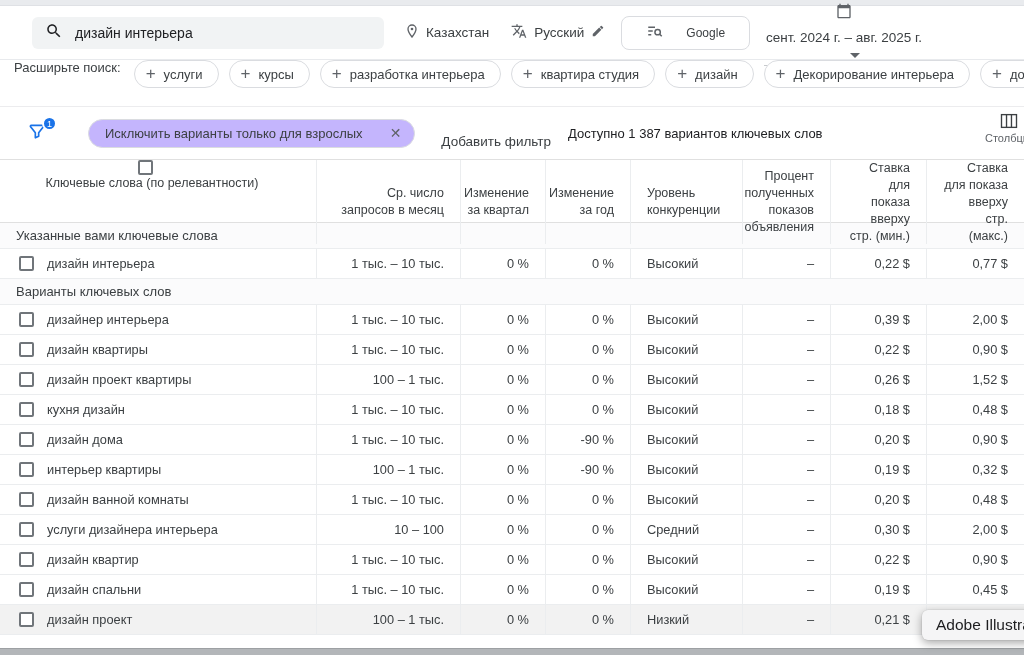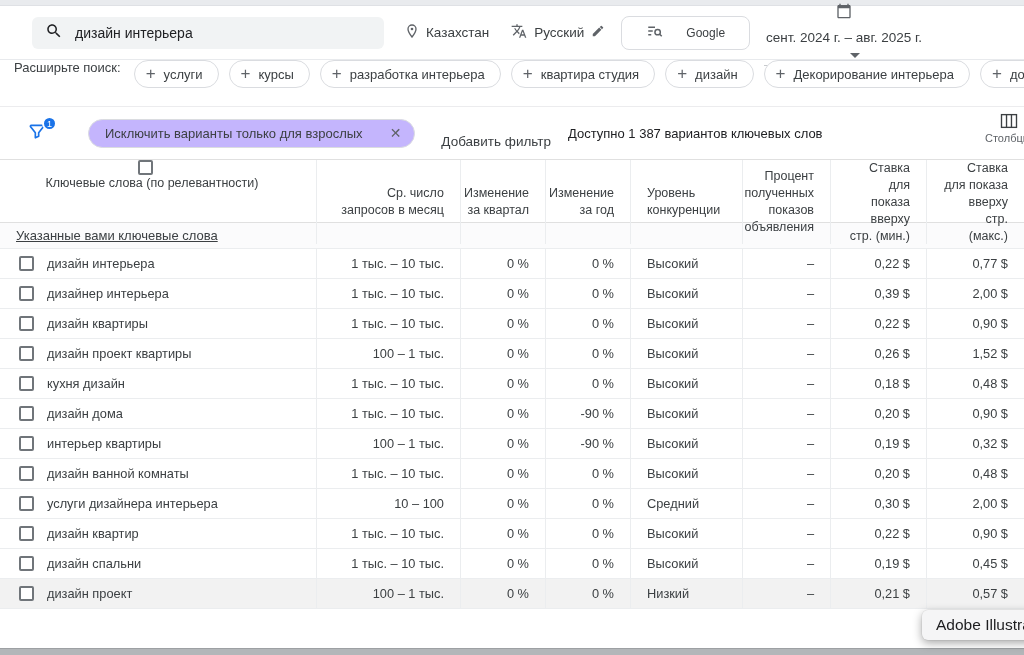--- a/index.html
+++ b/index.html
@@ -55,21 +55,21 @@
   .grid { display:grid; grid-template-columns:316px 144px 85px 85px 112px 88px 96px 98px; }
   .thead { border-top:1px solid #e0e0e0; border-bottom:1px solid #e0e0e0; height:64px; }
   .hcell { display:flex; align-items:center; justify-content:flex-end; text-align:right;
     font-size:12.5px; font-weight:500; color:#3c4043; padding:0 16px; line-height:1.35;
     border-left:1px solid #ebedef; }
   .hcell.left { justify-content:flex-start; text-align:left; }
   .hcell:first-child { border-left:none; padding-left:4px;flex-direction:column; }
   .checkbox { width:15px; height:15px; border:2px solid #70757a; border-radius:2px; flex:0 0 auto;
     margin-right:13px; background:#fff; cursor:pointer; }
   .section-row { height:26px; display:flex; align-items:center; padding:0 16px; font-size:13px;
-    color:#3c4043; background:#fbfbfc; border-bottom:1px solid #ebedef;text-decoration:underline; }
+    color:#3c4043; background:#fbfbfc; border-bottom:1px solid #ebedef; }
   .trow { height:30px; border-bottom:1px solid #ebedef; background:#fff; }
   .trow.hovered { background:#f2f2f2; }
   .cell { display:flex; align-items:center; height:100%; padding:0 16px; font-size:12.8px;
     color:#3c4043; border-left:1px solid #ebedef; white-space:nowrap; overflow:hidden; }
   .cell:first-child { border-left:none; padding-left:19px; }
   .cell.num { justify-content:flex-end; }
 
   
   .bottom-bar { position:absolute; left:0; bottom:0; width:1024px; height:7px; background:#b3b6b9;
     border-top:1px solid #9da0a3; z-index:5; }
@@ -229,20 +229,23 @@
     </div>
     <div class="cell num">1 тыс. – 10 тыс.</div>
     <div class="cell num">0 %</div>
     <div class="cell num">0 %</div>
     <div class="cell">Высокий</div>
     <div class="cell num">–</div>
     <div class="cell num">0,22 $</div>
     <div class="cell num">0,77 $</div>
   </div>
 
+  <div class="section-row">
+    <span>Варианты ключевых слов</span>
+  </div>
 
   <div class="grid trow">
     <div class="cell">
       <span class="checkbox"></span>
       <span>дизайнер интерьера</span>
     </div>
     <div class="cell num">1 тыс. – 10 тыс.</div>
     <div class="cell num">0 %</div>
     <div class="cell num">0 %</div>
     <div class="cell">Высокий</div>

